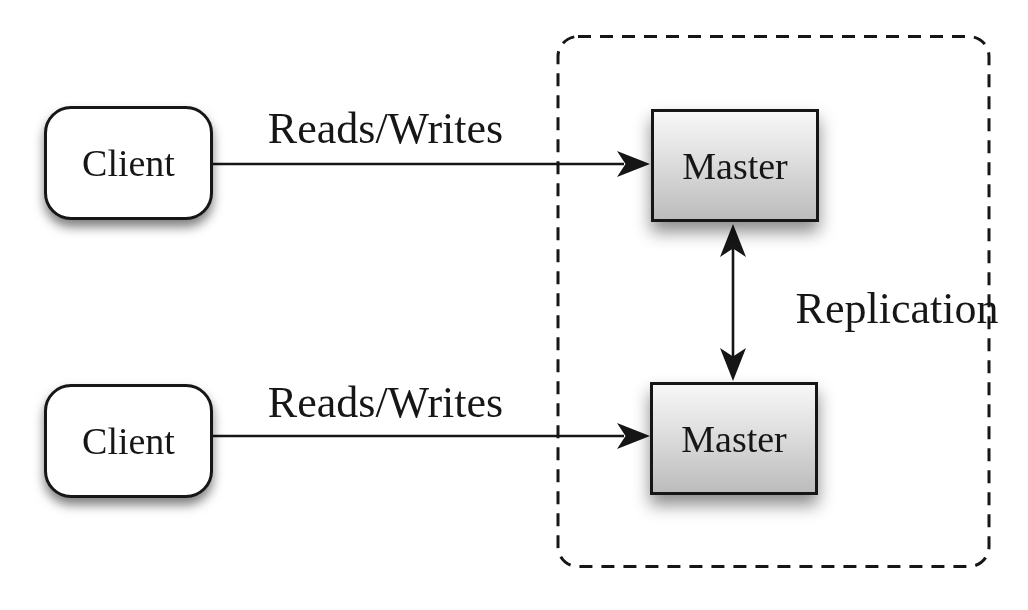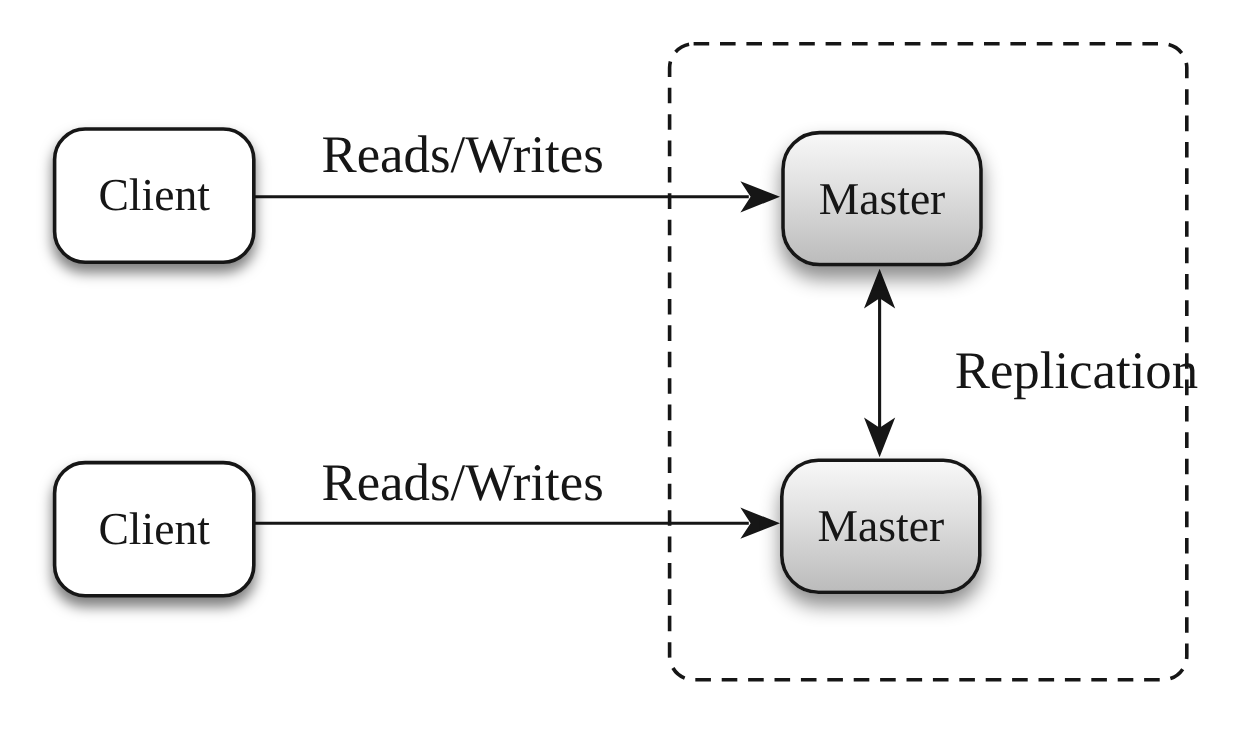--- a/index.html
+++ b/index.html
@@ -20,21 +20,21 @@
     font-family:Liberation Serif, serif;
     color:var(--text);
   }
   .edges{position:absolute;left:0;top:0;width:1028px;height:610px;z-index:1;}
   .edge-line{stroke:var(--stroke);stroke-width:2.6;fill:none;}
   .arrow-head{fill:var(--stroke);stroke:none;}
   .boundary{fill:none;stroke:var(--stroke);stroke-width:3;stroke-dasharray:13 9;}
   .node{
     position:absolute;z-index:2;
     display:flex;align-items:center;justify-content:center;
-    font-size:38px;line-height:1;letter-spacing:0;border-radius:32px;
+    font-size:38px;line-height:1;letter-spacing:0;
   }
   .client{
     width:163px;height:108px;
     background:var(--client-fill);
     border:3px solid var(--stroke);
     border-radius:27px;
     box-shadow:0 7px 11px rgba(0,0,0,.5);
   }
   .master{
     width:162px;height:107px;

